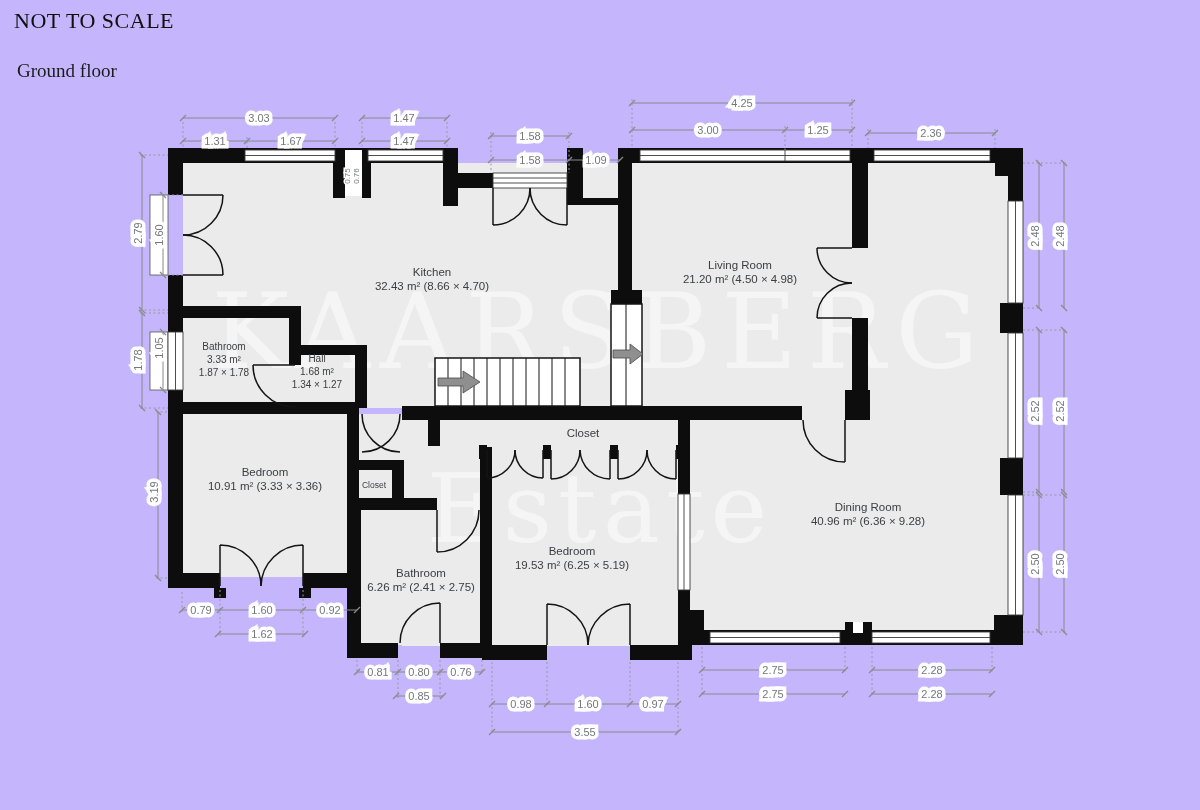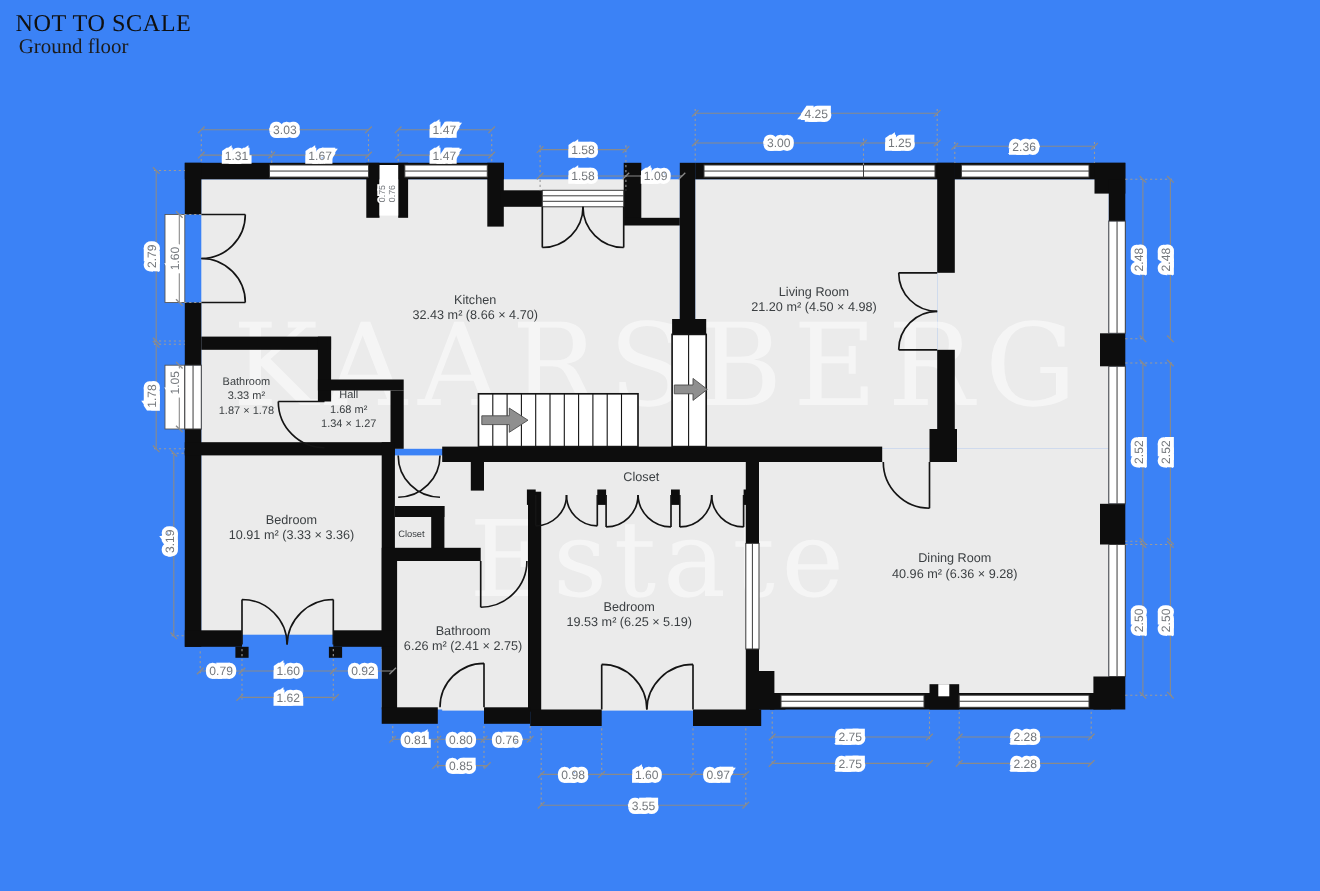--- a/index.html
+++ b/index.html
@@ -1,20 +1,20 @@
 <!DOCTYPE html>
 <html><head>
 <meta charset="utf-8">
 <style>
   html,body{margin:0;padding:0;background:#fff}
-  .page{position:relative;width:1200px;height:810px;background:#3b82f6;overflow:hidden;
+  .page{position:relative;width:1200px;height:810px;background:#c4b5fd;overflow:hidden;
         font-family:"Liberation Sans",sans-serif}
   .hdr1{position:absolute;left:14px;top:8px;font-family:"Liberation Serif",serif;
         font-size:22px;letter-spacing:.5px;color:#101010}
-  .hdr2{position:absolute;left:17px;top:32px;font-family:"Liberation Serif",serif;
+  .hdr2{position:absolute;left:17px;top:60px;font-family:"Liberation Serif",serif;
         font-size:19px;color:#1b1b1b}
   svg text{font-family:"Liberation Sans",sans-serif}
   .dim{font-size:11px;fill:#74787d;stroke:#fff;stroke-width:7px;paint-order:stroke;
        text-anchor:middle;font-weight:500}
   .nch{font-size:8px;fill:#74787d;stroke:#fff;stroke-width:3px;paint-order:stroke;
        text-anchor:middle;font-weight:500}
   .room{font-size:11.5px;fill:#3c4043;text-anchor:middle;font-weight:500}
   .rooms{font-size:10px;fill:#3c4043;text-anchor:middle;font-weight:500}
   .roomxs{font-size:8.5px;fill:#3c4043;text-anchor:middle;font-weight:500}
   .dl{stroke:#8a8a8a;stroke-width:1;fill:none}

